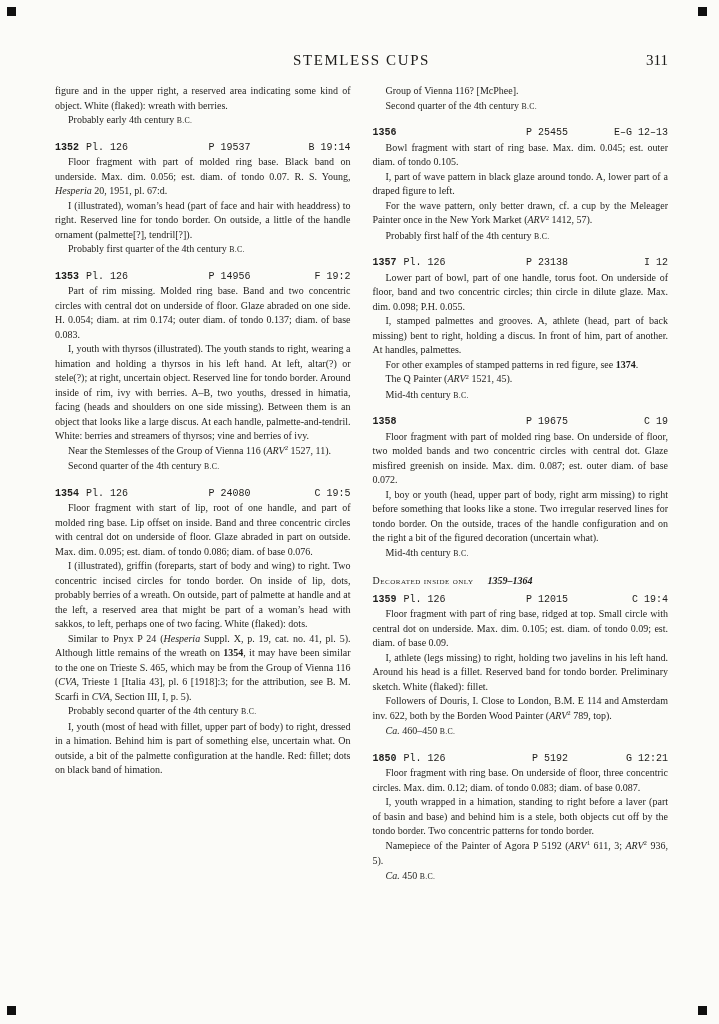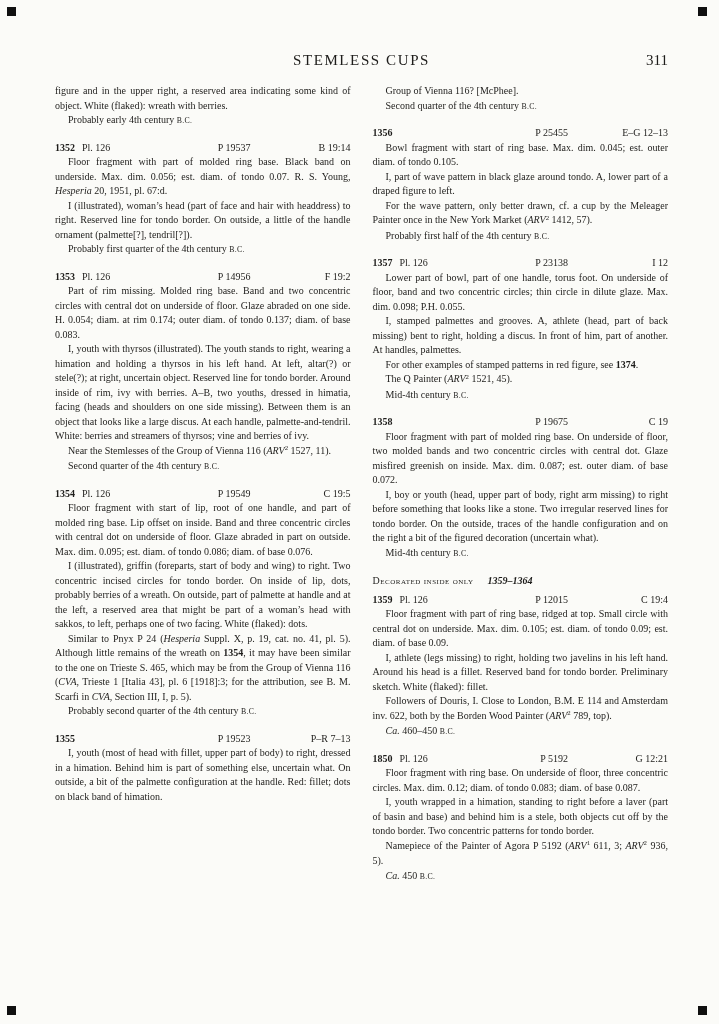--- a/index.html
+++ b/index.html
@@ -30,21 +30,21 @@
   
   .columns {
     position:absolute; top:84px; left:55px; width:613px;
     display:flex; gap:22px;
   }
   .col { flex:1 1 0; font-size:10px; line-height:14.5px; }
 
   .para { text-align:justify; }
   .para.indent { text-indent:13px; }
 
-  .entry-head { display:flex; align-items:baseline; margin-top:12px; white-space:nowrap; }
+  .entry-head { display:flex; align-items:baseline; margin-top:12px; white-space:nowrap;font-family:Liberation Mono, monospace; }
   .eh-left { flex:1 1 auto; }
   .eh-num { font-weight:bold; }
   .eh-plate { margin-left:7px;text-align:center; }
   .eh-inv { flex:0 0 auto; }
   .eh-grid { flex:0 0 auto; min-width:74px; margin-left:26px; text-align:right; }
 
   .section-head { margin-top:13px; margin-bottom:1px; }
   .section-head + .entry-head { margin-top:4px; }
   .sec-label { font-variant:small-caps; letter-spacing:0.5px; }
   .sec-range { font-weight:bold; margin-left:14px;font-style:italic; }
@@ -84,32 +84,27 @@
           <span class="eh-left"><span class="eh-num">1353</span><span class="eh-plate">Pl. 126</span></span>
           <span class="eh-inv">P 14956</span>
           <span class="eh-grid">F 19:2</span>
         </div>
         <p class="para indent"><span>Part of rim missing. Molded ring base. Band and two concentric circles with central dot on underside of floor. Glaze abraded on one side. H. 0.054; diam. at rim 0.174; outer diam. of tondo 0.137; diam. of base 0.083.</span></p>
         <p class="para indent"><span>I, youth with thyrsos (illustrated). The youth stands to right, wearing a himation and holding a thyrsos in his left hand. At left, altar(?) or stele(?); at right, uncertain object. Reserved line for tondo border. Around inside of rim, ivy with berries. A–B, two youths, dressed in himatia, facing (heads and shoulders on one side missing). Between them is an object that looks like a large discus. At each handle, palmette-and-tendril. White: berries and streamers of thyrsos; vine and berries of ivy.</span></p>
         <p class="para indent"><span>Near the Stemlesses of the Group of Vienna 116 (</span><span class="it">ARV</span><span class="sup">2</span><span> 1527, 11).</span></p>
         <p class="para indent"><span>Second quarter of the 4th century </span><span class="sc">B.C.</span></p>
         <div class="entry-head">
           <span class="eh-left"><span class="eh-num">1354</span><span class="eh-plate">Pl. 126</span></span>
-          <span class="eh-inv">P 19549</span>
+          <span class="eh-inv">P 24080</span>
           <span class="eh-grid">C 19:5</span>
         </div>
         <p class="para indent"><span>Floor fragment with start of lip, root of one handle, and part of molded ring base. Lip offset on inside. Band and three concentric circles with central dot on underside of floor. Glaze abraded in part on outside. Max. dim. 0.095; est. diam. of tondo 0.086; diam. of base 0.076.</span></p>
         <p class="para indent"><span>I (illustrated), griffin (foreparts, start of body and wing) to right. Two concentric incised circles for tondo border. On inside of lip, dots, probably berries of a wreath. On outside, part of palmette at handle and at the left, a reserved area that might be part of a woman’s head with sakkos, to left, perhaps one of two facing. White (flaked): dots.</span></p>
         <p class="para indent"><span>Similar to Pnyx P 24 (</span><span class="it">Hesperia</span><span> Suppl. X, p. 19, cat. no. 41, pl. 5). Although little remains of the wreath on </span><span class="bd">1354</span><span>, it may have been similar to the one on Trieste S. 465, which may be from the Group of Vienna 116 (</span><span class="it">CVA</span><span>, Trieste 1 [Italia 43], pl. 6 [1918]:3; for the attribution, see B. M. Scarfi in </span><span class="it">CVA</span><span>, Section III, I, p. 5).</span></p>
         <p class="para indent"><span>Probably second quarter of the 4th century </span><span class="sc">B.C.</span></p>
-        <div class="entry-head">
-          <span class="eh-left"><span class="eh-num">1355</span></span>
-          <span class="eh-inv">P 19523</span>
-          <span class="eh-grid">P–R 7–13</span>
-        </div>
         <p class="para indent"><span>I, youth (most of head with fillet, upper part of body) to right, dressed in a himation. Behind him is part of something else, uncertain what. On outside, a bit of the palmette configuration at the handle. Red: fillet; dots on black band of himation.</span></p>
       </div>
     <div class="col">
         <p class="para indent"><span>Group of Vienna 116? [McPhee].</span></p>
         <p class="para indent"><span>Second quarter of the 4th century </span><span class="sc">B.C.</span></p>
         <div class="entry-head">
           <span class="eh-left"><span class="eh-num">1356</span></span>
           <span class="eh-inv">P 25455</span>
           <span class="eh-grid">E–G 12–13</span>
         </div>

